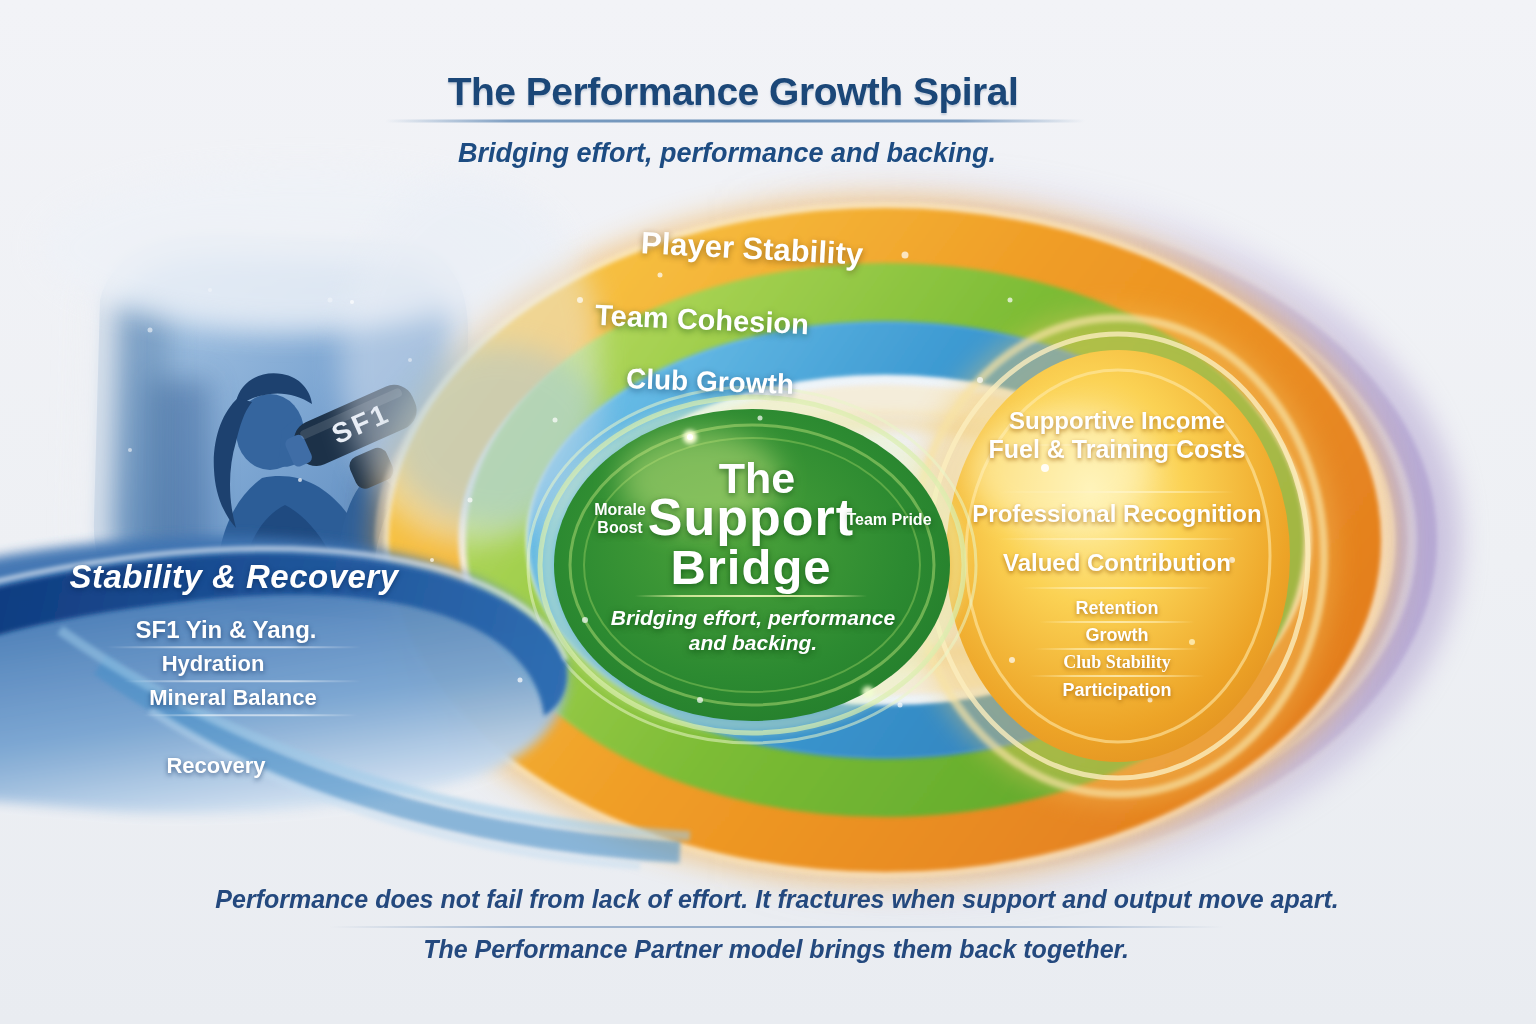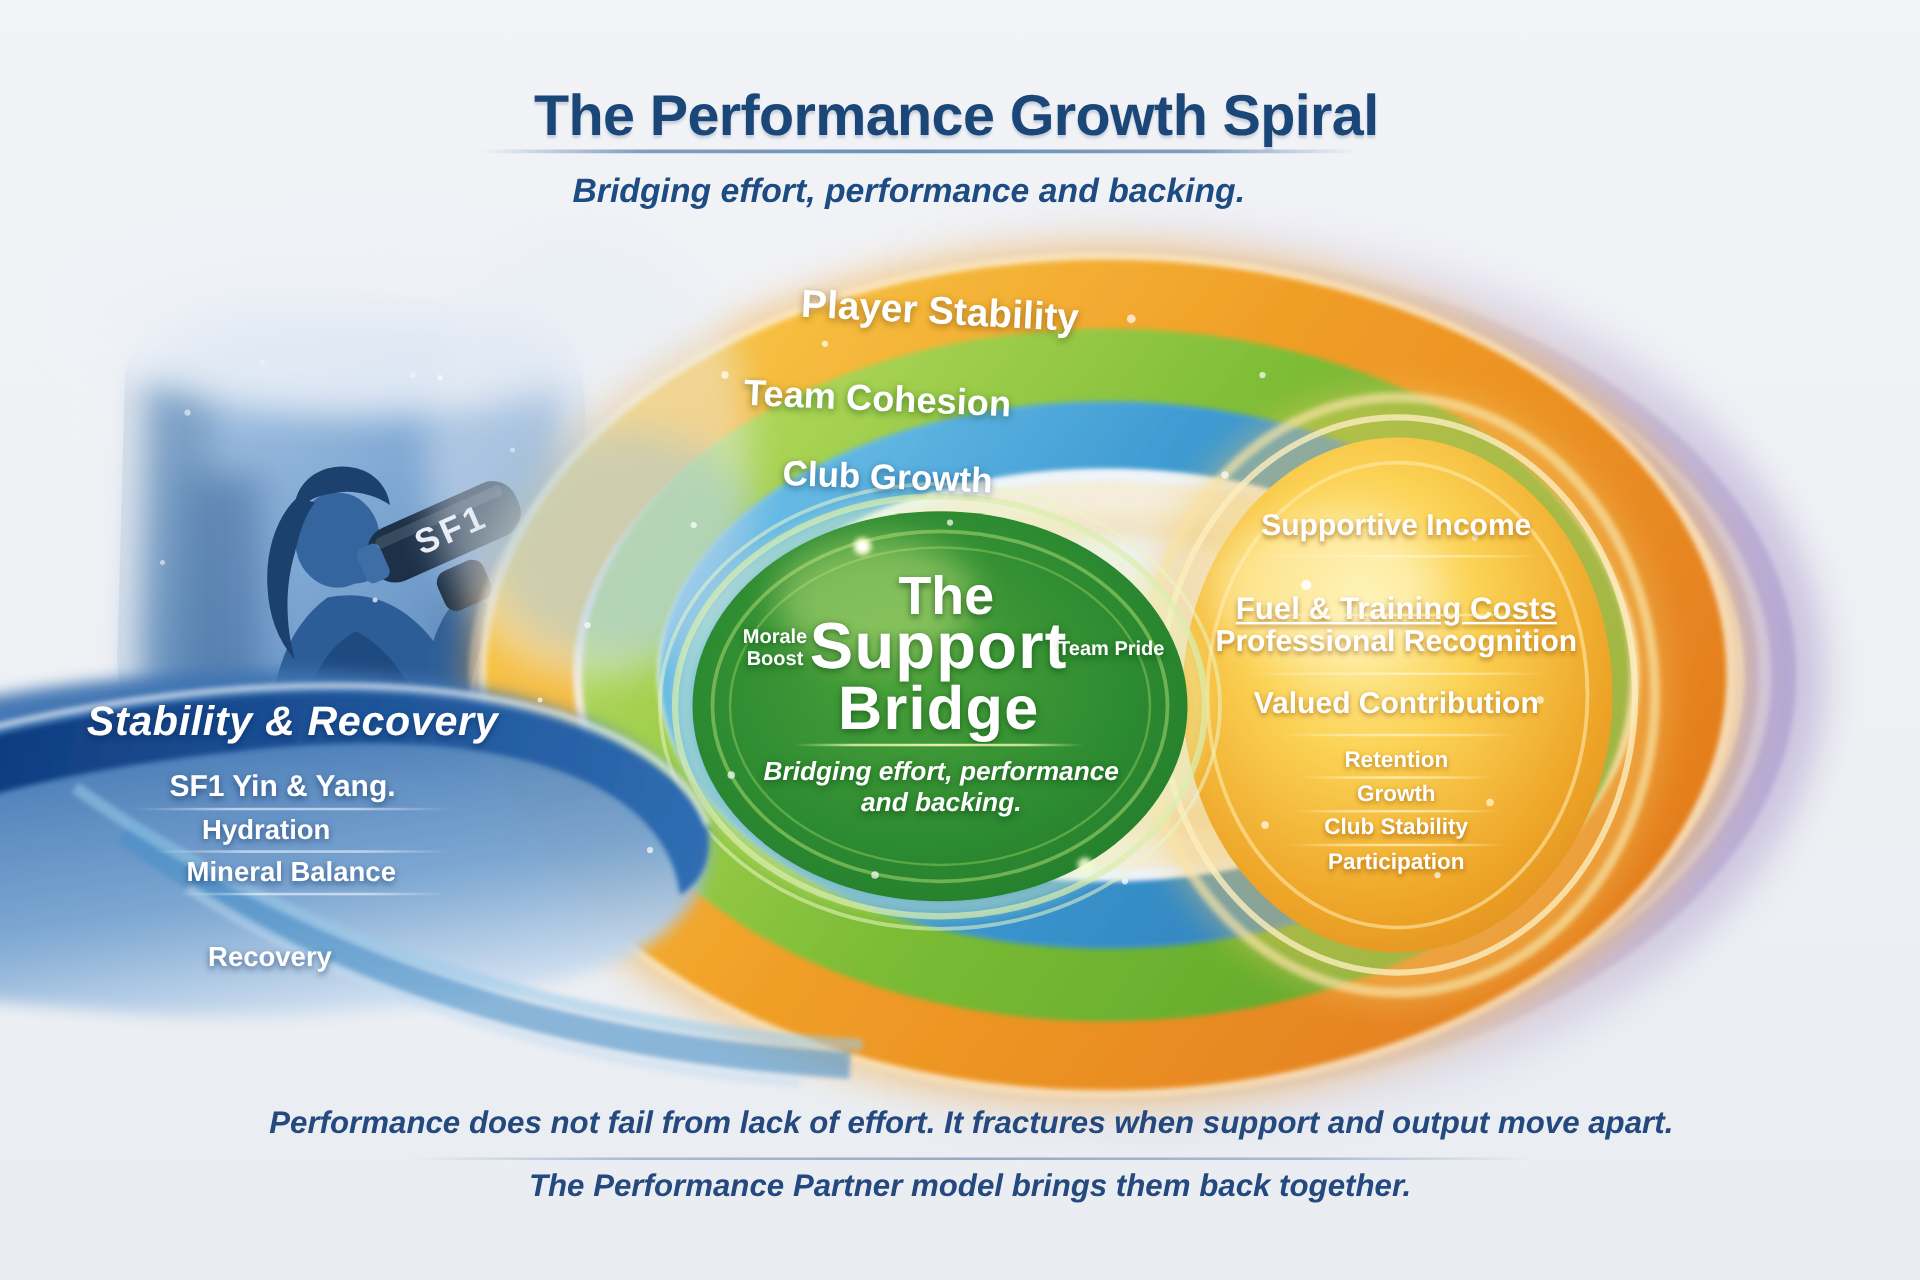--- a/index.html
+++ b/index.html
@@ -4,22 +4,22 @@
 <style>
   html,body{margin:0;padding:0;background:#e9ebf0;}
   .stage{
     position:relative;width:1536px;height:1024px;overflow:hidden;
     background:linear-gradient(180deg,#f2f3f7 0%,#eef0f4 55%,#e9ecf1 100%);
     font-family:"Liberation Sans", sans-serif;
   }
   .stage svg.art{position:absolute;left:0;top:0;}
   .lbl{position:absolute;transform:translate(-50%,-50%);white-space:nowrap;color:#fff;font-weight:bold;}
   
-  .t-title{left:733px;top:92px;font-size:46px;color:#1b4778;letter-spacing:-.5px;
-           text-shadow:0 2px 2px rgba(120,140,170,.35);margin-left:32px;}
+  .t-title{left:733px;top:92px;font-size:39px;color:#1b4778;letter-spacing:-.5px;
+           text-shadow:0 2px 2px rgba(120,140,170,.35);}
   .t-rule{position:absolute;left:735px;top:121px;transform:translate(-50%,-50%);width:700px;height:3px;
           background:linear-gradient(90deg,rgba(150,175,205,0),#7f9fc2 18%,#6a90b8 50%,#7f9fc2 82%,rgba(150,175,205,0));border-radius:2px;}
   .t-sub{left:727px;top:153px;font-size:27px;font-style:italic;color:#1d4c82;}
   
   .rl{text-shadow:0 2px 6px rgba(70,40,0,.45);}
   .rl-1{left:752px;top:249px;font-size:31px;transform:translate(-50%,-50%) rotate(3deg);}
   .rl-2{left:702px;top:320px;font-size:29px;transform:translate(-50%,-50%) rotate(2.5deg);text-shadow:0 2px 6px rgba(0,60,10,.5);}
   .rl-3{left:710px;top:382px;font-size:28px;transform:translate(-50%,-50%) rotate(2deg);text-shadow:0 2px 6px rgba(0,40,80,.5);}
   
   .cgrp{text-shadow:0 2px 6px rgba(0,62,10,.6);}
@@ -29,27 +29,27 @@
   .c-rule{position:absolute;left:751px;top:596px;transform:translate(-50%,-50%);width:232px;height:2px;
           background:linear-gradient(90deg,rgba(235,245,180,0),rgba(235,245,170,.8) 20%,rgba(245,250,190,.9) 50%,rgba(235,245,170,.8) 80%,rgba(235,245,180,0));}
   .c-caption{left:753px;top:630px;font-size:21px;font-style:italic;white-space:normal;width:300px;
              text-align:center;line-height:1.2;}
   .c-note{white-space:normal;text-align:center;line-height:1.12;font-size:16px;}
   .c-note-l{left:620px;top:519px;width:100px;}
   .c-note-r{left:889px;top:520px;width:86px;}
   
   .gl{text-shadow:0 2px 4px rgba(150,85,0,.65);text-align:left;}
   .g-1{left:1117px;top:421px;font-size:24px;}
-  .g-2{left:1117px;top:488px;font-size:25px;text-decoration:underline;}
+  .g-2{left:1117px;top:449px;font-size:25px;}
   .g-3{left:1117px;top:514px;font-size:24px;}
   .g-4{left:1117px;top:563px;font-size:24px;}
   .g-s{font-size:18px;}
   .g-s1{left:1117px;top:608px;}
   .g-s2{left:1117px;top:635px;}
-  .g-s3{left:1117px;top:662px;}
+  .g-s3{left:1117px;top:662px;font-family:Liberation Serif, serif;}
   .g-s4{left:1117px;top:690px;}
   .gd{position:absolute;transform:translate(-50%,-50%);height:2px;
       background:linear-gradient(90deg,rgba(255,240,185,0),rgba(255,240,185,.6) 25%,rgba(255,246,205,.7) 50%,rgba(255,240,185,.6) 75%,rgba(255,240,185,0));}
   .g-d1{left:1117px;top:445px;width:230px;}
   .g-d2{left:1117px;top:492px;width:235px;}
   .g-d3{left:1117px;top:539px;width:238px;}
   .g-d4{left:1117px;top:588px;width:190px;}
   .g-ds1{left:1117px;top:622px;width:155px;}
   .g-ds2{left:1117px;top:649px;width:165px;}
   .g-ds3{left:1117px;top:676px;width:175px;}

